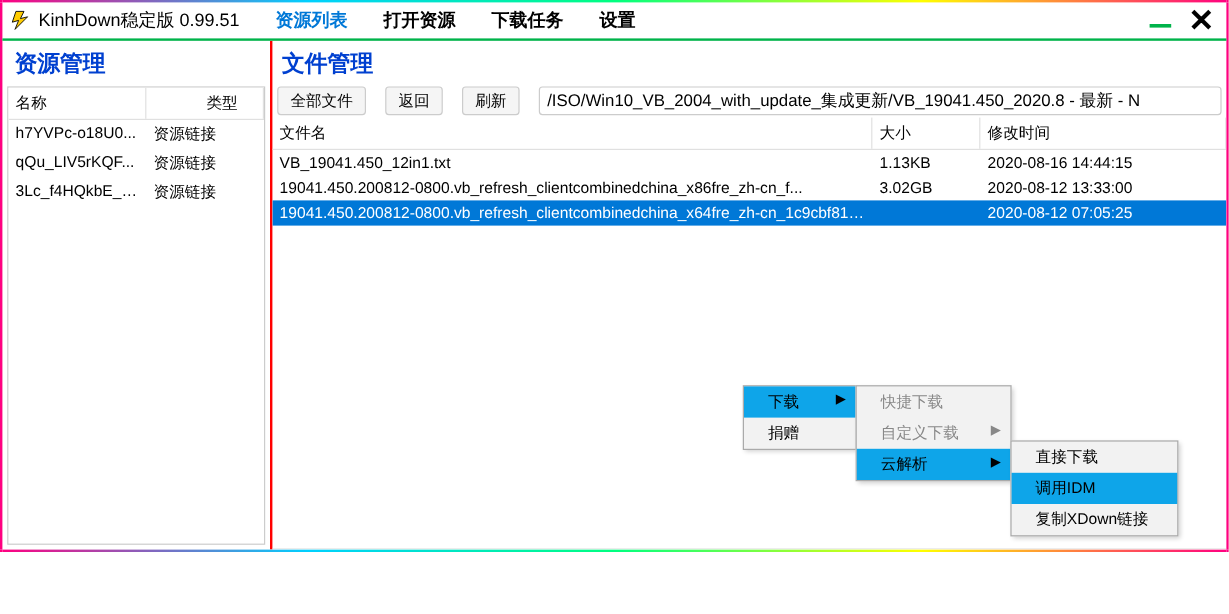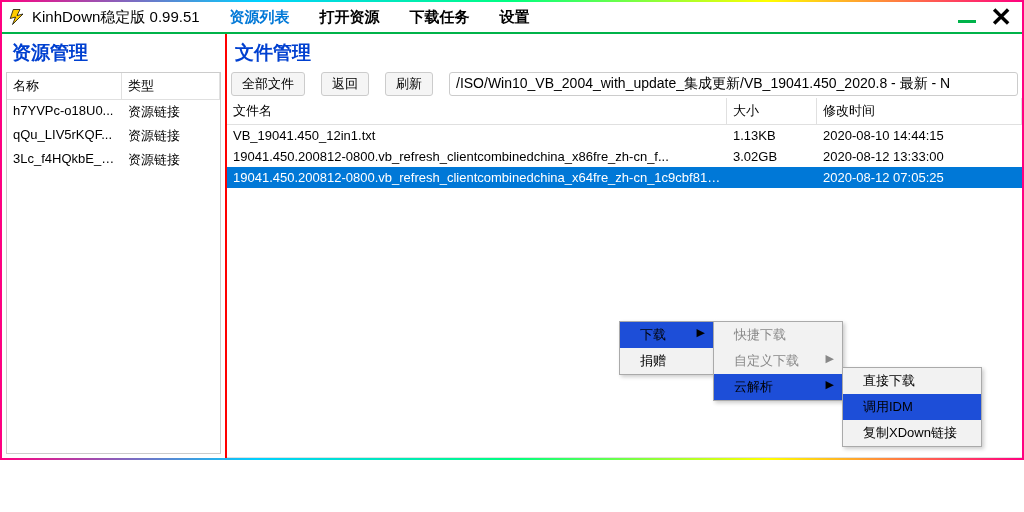--- a/index.html
+++ b/index.html
@@ -24,21 +24,21 @@
   .titlebar .winbtns { margin-left: auto; display: flex; gap: 10px; align-items: center; }
   .titlebar .minimize { width: 18px; height: 3px; background: #00b34a; margin-top: 8px; }
   .titlebar .close-x { font-size: 26px; font-weight: bold; line-height: 20px; color: #000; cursor: pointer; padding: 0 4px; }
   .content { flex: 1; display: flex; overflow: hidden; }
   .sidebar {
     width: 225px; border-right: 2px solid #ff0000;
     display: flex; flex-direction: column;
   }
   .panel-title { font-size: 19px; font-weight: bold; color: #0040d0; padding: 6px 10px 4px; }
   .res-table { flex: 1; background: #fff; border: 1px solid #ccc; margin: 2px 4px 4px 4px; overflow: hidden;}
-  .res-head { display: flex; background: #fff; border-bottom: 1px solid #e0e0e0; }
+  .res-head { display: flex; background: #fff; border-bottom: 1px solid #e0e0e0; gap: 44px; }
   .res-head div { padding: 4px 6px; border-right: 1px solid #e0e0e0; }
   .res-head .c1 { width: 115px; } .res-head .c2 { flex: 1; }
   .res-row { display: flex; }
   .res-row div { padding: 3px 6px; white-space: nowrap; overflow: hidden; text-overflow: ellipsis; }
   .res-row .c1 { width: 115px; } .res-row .c2 { flex: 1; }
   .main { flex: 1; display: flex; flex-direction: column; overflow: hidden; }
   .main .panel-title { padding-left: 8px; }
   .toolbar { display: flex; align-items: center; gap: 0; padding: 2px 4px; }
   .toolbar button {
     background: #f5f5f5; border: 1px solid #ccc; border-radius: 3px;
@@ -52,21 +52,21 @@
   .file-grid { flex: 1; position: relative; border-bottom: 1px solid #e0e0e0; }
   .file-head { display: flex; border-bottom: 1px solid #e0e0e0; }
   .file-head div { padding: 4px 6px; border-right: 1px solid #e0e0e0; }
   .col-name { width: 500px; } .col-size { width: 90px; } .col-time { flex: 1; }
   .file-row { display: flex; }
   .file-row div { padding: 3px 6px; white-space: nowrap; overflow: hidden; text-overflow: ellipsis; }
   .file-row.selected { background: #0078d7; color: #fff; }
   
   .ctx { position: absolute; background: #f2f2f2; border: 1px solid #aaa; box-shadow: 2px 2px 4px rgba(0,0,0,0.2); font-size: 13px; }
   .ctx .item { padding: 4px 30px 4px 20px; position: relative; cursor: pointer; white-space: nowrap; }
-  .ctx .item.highlight { background: #1d4ed8; }
+  .ctx .item.highlight { background: #0ea5e9; }
   .ctx .item .arrow { position: absolute; right: 8px; top: 4px; font-size: 11px; }
   .ctx .item.disabled { color: #888; }
   #ctx1 { left: 392px; top: 223px; width: 95px; }
   #ctx2 { left: 486px; top: 223px; width: 130px; }
   #ctx3 { left: 615px; top: 269px; width: 140px; }
 </style>
 </head>
 <body>
 
 <div class="window">
@@ -121,21 +121,21 @@
 
       <div class="file-grid">
         <div class="file-head">
           <div class="col-name">文件名</div>
           <div class="col-size">大小</div>
           <div class="col-time">修改时间</div>
         </div>
         <div class="file-row">
           <div class="col-name">VB_19041.450_12in1.txt</div>
           <div class="col-size">1.13KB</div>
-          <div class="col-time">2020-08-10 14:44:15</div>
+          <div class="col-time">2020-08-16 14:44:15</div>
         </div>
         <div class="file-row">
           <div class="col-name">19041.450.200812-0800.vb_refresh_clientcombinedchina_x86fre_zh-cn_f...</div>
           <div class="col-size">3.02GB</div>
           <div class="col-time">2020-08-12 13:33:00</div>
         </div>
         <div class="file-row selected">
           <div class="col-name">19041.450.200812-0800.vb_refresh_clientcombinedchina_x64fre_zh-cn_1c9cbf81.iso</div>
           <div class="col-size"></div>
           <div class="col-time">2020-08-12 07:05:25</div>

